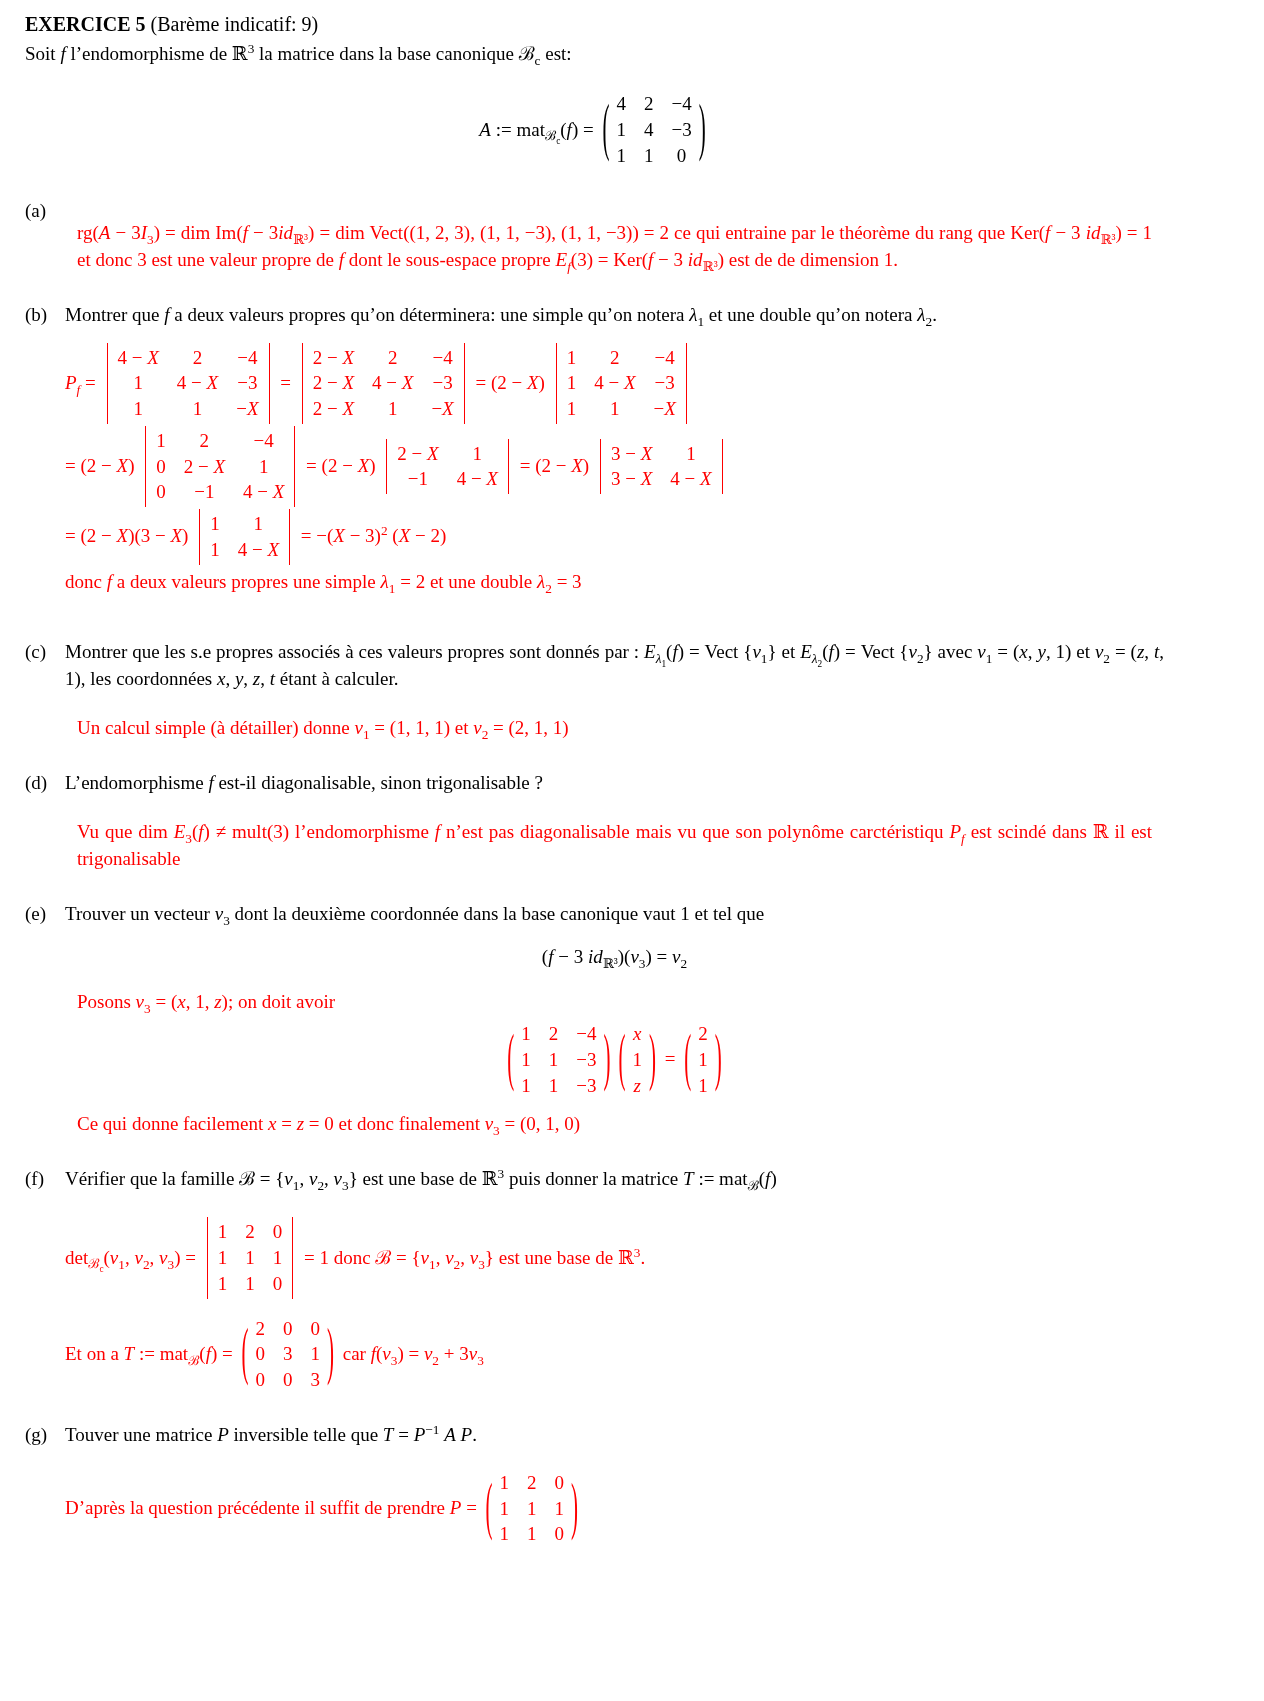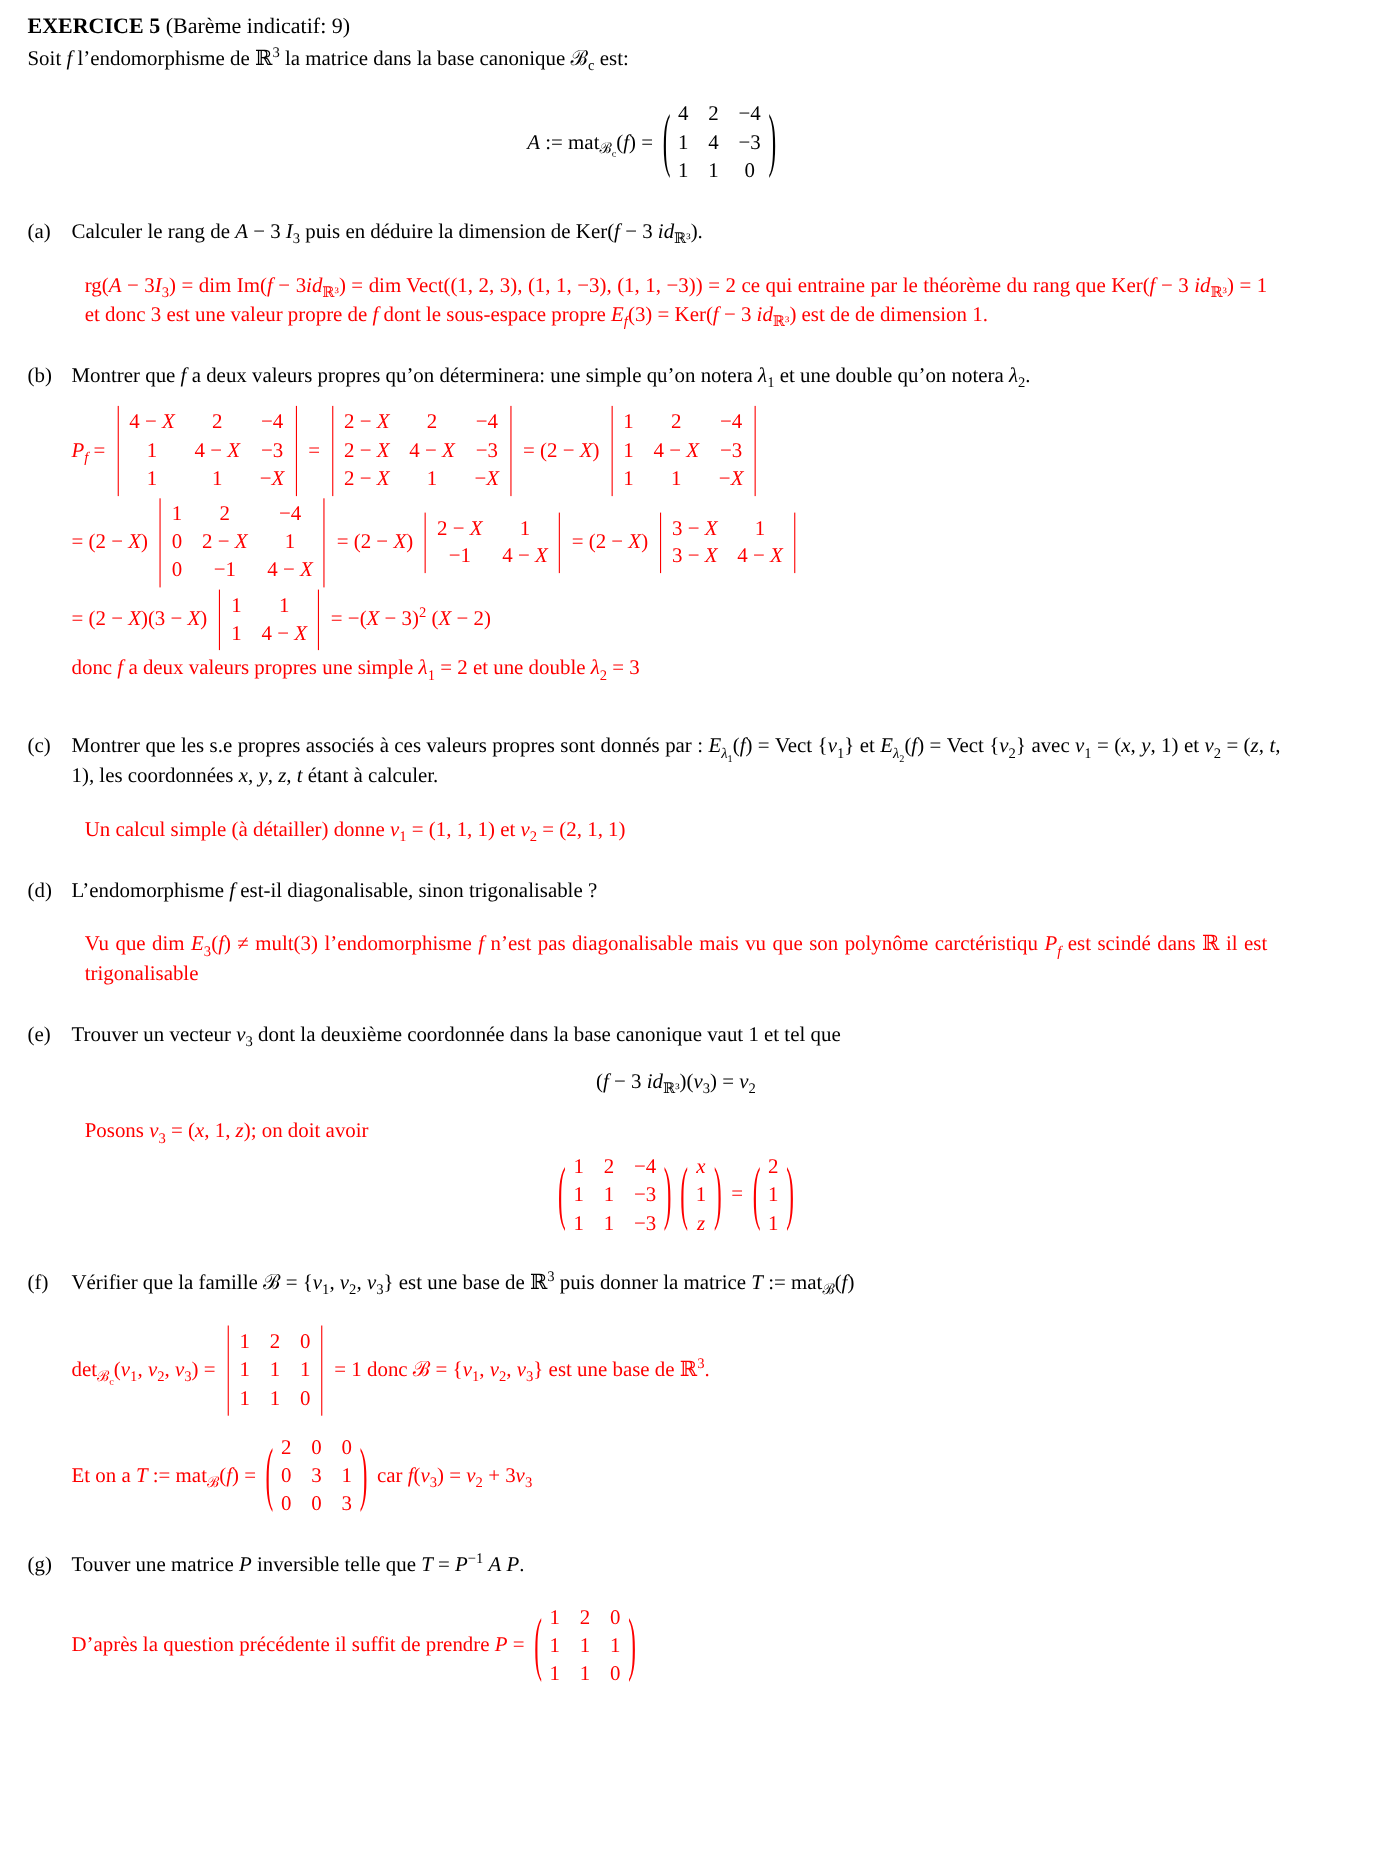--- a/index.html
+++ b/index.html
@@ -86,21 +86,20 @@
         </span>
       <span class="paren">)</span>
     </span>
   </div>
 
   <div class="items">
 
     <div class="item">
       <span class="ilabel">(a)</span>
       <div class="ibody">
-        <p class="q">Calculer le rang de <i>A</i> − 3 <i>I</i><sub>3</sub> puis en déduire la dimension de Ker(<i>f</i> − 3 <i>id</i><sub>ℝ³</sub>).</p>
         <p class="ans red">rg(<i>A</i> − 3<i>I</i><sub>3</sub>) = dim Im(<i>f</i> − 3<i>id</i><sub>ℝ³</sub>) = dim Vect((1, 2, 3), (1, 1, −3), (1, 1, −3)) = 2 ce qui entraine par le théorème du rang que Ker(<i>f</i> − 3 <i>id</i><sub>ℝ³</sub>) = 1 et donc 3 est une valeur propre de <i>f</i> dont le sous-espace propre <i>E</i><sub><i>f</i></sub>(3) = Ker(<i>f</i> − 3 <i>id</i><sub>ℝ³</sub>) est de de dimension 1.</p>
       </div>
     </div>
 
     <div class="item">
       <span class="ilabel">(b)</span>
       <div class="ibody">
         <p class="q">Montrer que <i>f</i> a deux valeurs propres qu’on déterminera: une simple qu’on notera <i>λ</i><sub>1</sub> et une double qu’on notera <i>λ</i><sub>2</sub>.</p>
 
         <div class="pf red">
@@ -252,20 +251,21 @@
           <span class="mat">
             <span class="paren">(</span>
             <span class="mgrid" style="grid-template-columns: repeat(1, auto);">
                 <span class="mcell">2</span>
                 <span class="mcell">1</span>
                 <span class="mcell">1</span>
               </span>
             <span class="paren">)</span>
           </span>
         </div>
+        <p class="ans red e-concl">Ce qui donne facilement <i>x</i> = <i>z</i> = 0 et donc finalement <i>v</i><sub>3</sub> = (0, 1, 0)</p>
       </div>
     </div>
 
     <div class="item">
       <span class="ilabel">(f)</span>
       <div class="ibody">
         <p class="q">Vérifier que la famille ℬ = {<i>v</i><sub>1</sub>, <i>v</i><sub>2</sub>, <i>v</i><sub>3</sub>} est une base de ℝ<sup>3</sup> puis donner la matrice <i>T</i> := mat<sub>ℬ</sub>(<i>f</i>)</p>
         <div class="eqline red f-detline">
           <span class="seg">det<sub>ℬ<sub>c</sub></sub>(<i>v</i><sub>1</sub>, <i>v</i><sub>2</sub>, <i>v</i><sub>3</sub>) = </span>
           <span class="mat">

